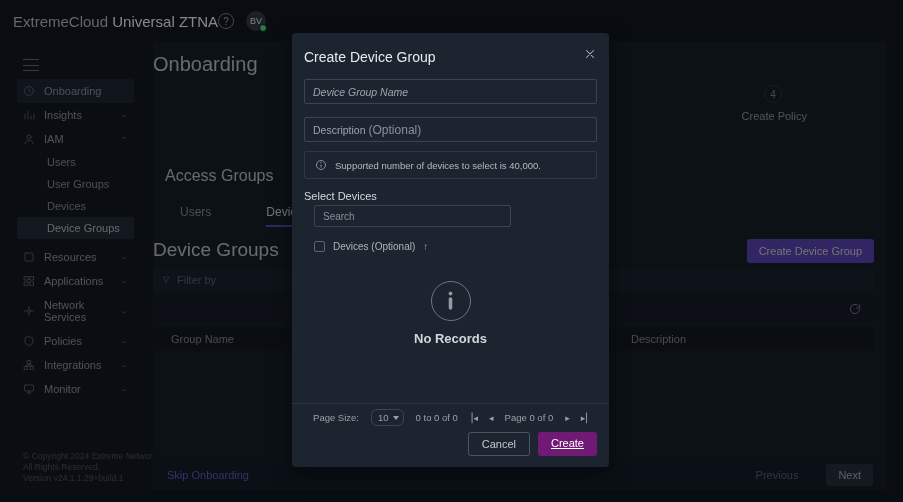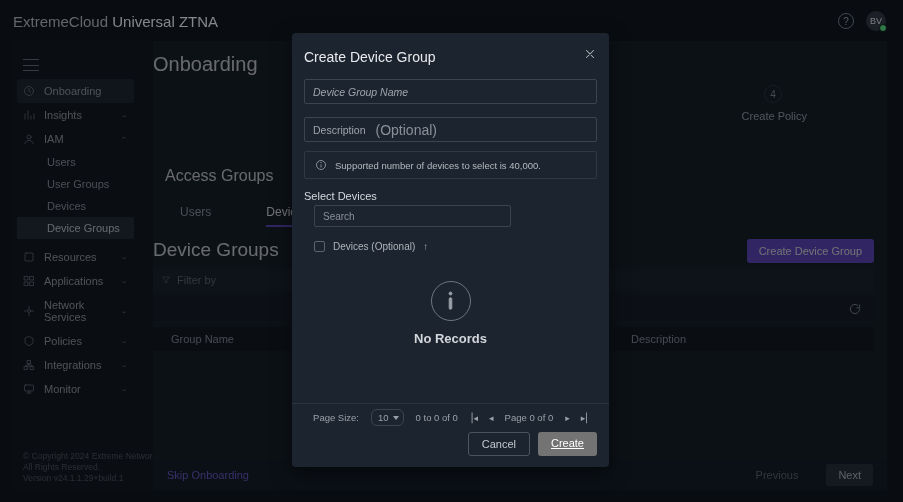--- a/index.html
+++ b/index.html
@@ -8,22 +8,22 @@
     width: 903px; height: 502px;
     background: #0a0f14;
     font-family: -apple-system, BlinkMacSystemFont, "Segoe UI", Arial, sans-serif;
     color: #c8ccd0;
     overflow: hidden;
     user-select: none;
   }
 
   
   .brandbar {
-    position: absolute; left: 13px; top: 9px; right: 17px; height: 24px;
-    display: flex; align-items: center; justify-content: space-between;
+    position: absolute; left: 13px; top: 9px; right: 0; height: 24px;
+    display: flex; align-items: center; 
     font-size: 14px;
   }
   .brandbar .brand { font-size: 15px; color: #a0a4a8; }
   .brandbar .brand .bold { color: #d8dbde; font-weight: 500; }
   .brandbar .right { display: flex; align-items: center; gap: 12px; }
   .help-circle {
     width: 16px; height: 16px; border: 1px solid #6a707a; border-radius: 50%;
     display: flex; align-items: center; justify-content: center;
     font-size: 10px; color: #8a9099;
   }
@@ -143,21 +143,21 @@
   .m-close svg { width:14px; height:14px; stroke:#aeb3ba; stroke-width:1.8; stroke-linecap:round; }
 
   .m-field {
     position:absolute; left:12px; right:12px; height:25px;
     border:1px solid #3a4553; border-radius:2px;
     font-size:10.5px; color:#9ea4ac; padding:0 8px;
     display:flex; align-items:center; background:#1c252f;
   }
   .m-field.name { top:46px;font-style:italic; }
   .m-field.desc { top:84px; }
-  .opt-tag { font-size:14px; color:#8a9099; margin-left:10px; }
+  .opt-tag { font-size:12px; color:#8a9099; margin-left:3px; }
 
   .m-info {
     position:absolute; left:12px; right:12px; top:118px; height:28px;
     border:1px solid #2e3946; border-radius:2px;
     display:flex; align-items:center; gap:8px; padding:0 10px;
     font-size:9.5px; color:#b4b9c0;
   }
   .m-info svg { width:12px; height:12px; stroke:#a0a6af; fill:none; stroke-width:1.6; }
 
   .m-sel-label {
@@ -203,21 +203,21 @@
   }
   .m-pager .nav-ic { font-size:9px; letter-spacing:-1px; cursor:pointer; }
 
   .m-actions {
     position:absolute; right:12px; bottom:11px; display:flex; gap:8px;
   }
   .m-btn {
     font-size:11px; padding:5px 13px; border-radius:3px; cursor:pointer;
   }
   .m-btn.cancel { border:1px solid #4a5562; color:#c3c8ce; }
-  .m-btn.create { background:#737373; color:#fff;text-decoration:underline; }
+  .m-btn.create { background:#701a75; color:#fff;text-decoration:underline; }
 
 </style>
 </head>
 <body>
 
 <div class="brandbar">
   <div class="brand">
     <span>ExtremeCloud</span>
     <span class="bold">Universal ZTNA</span>
   </div>

